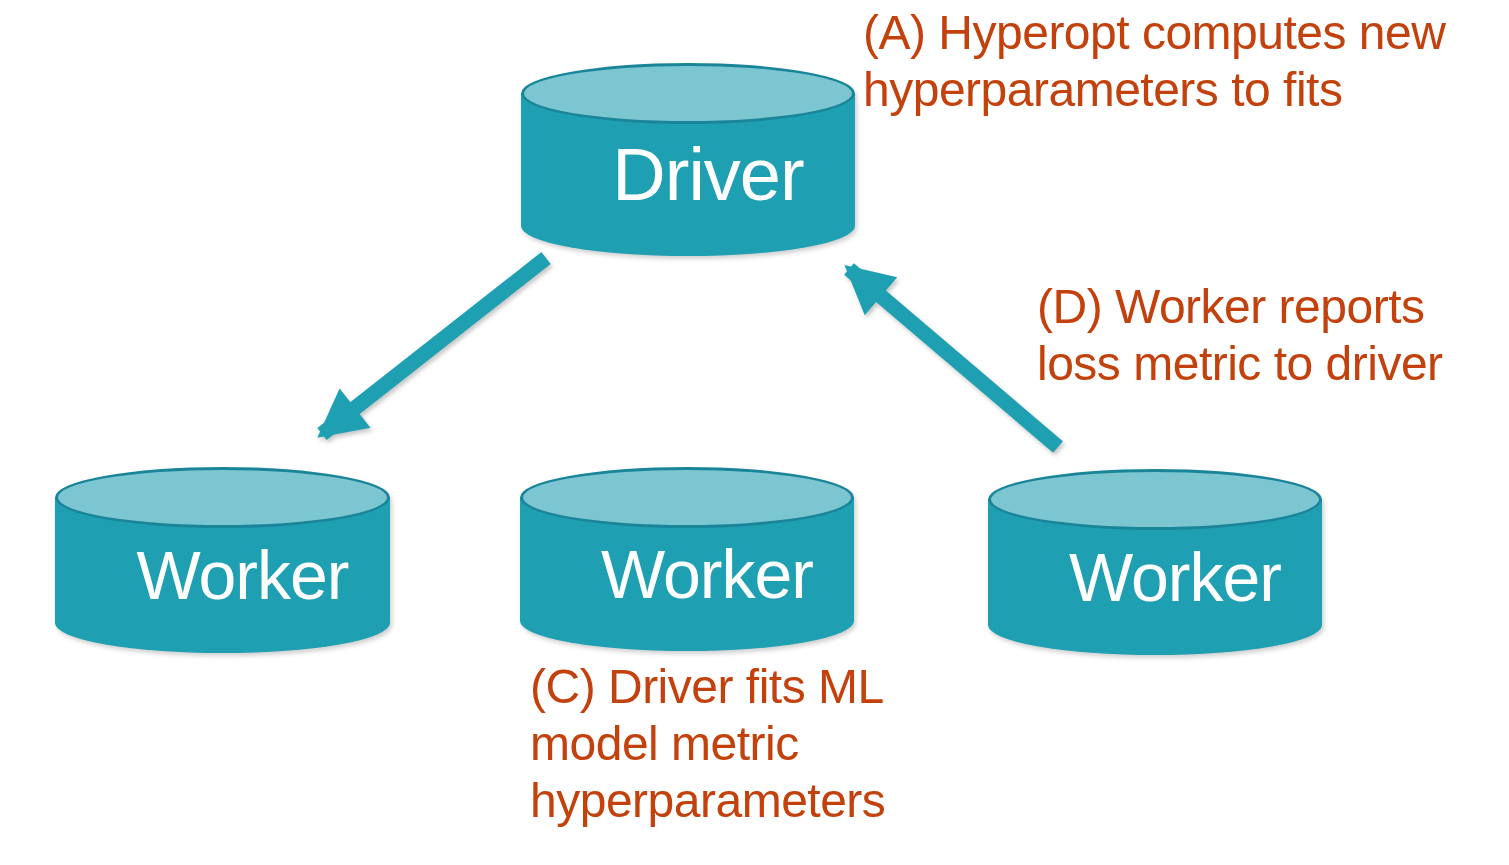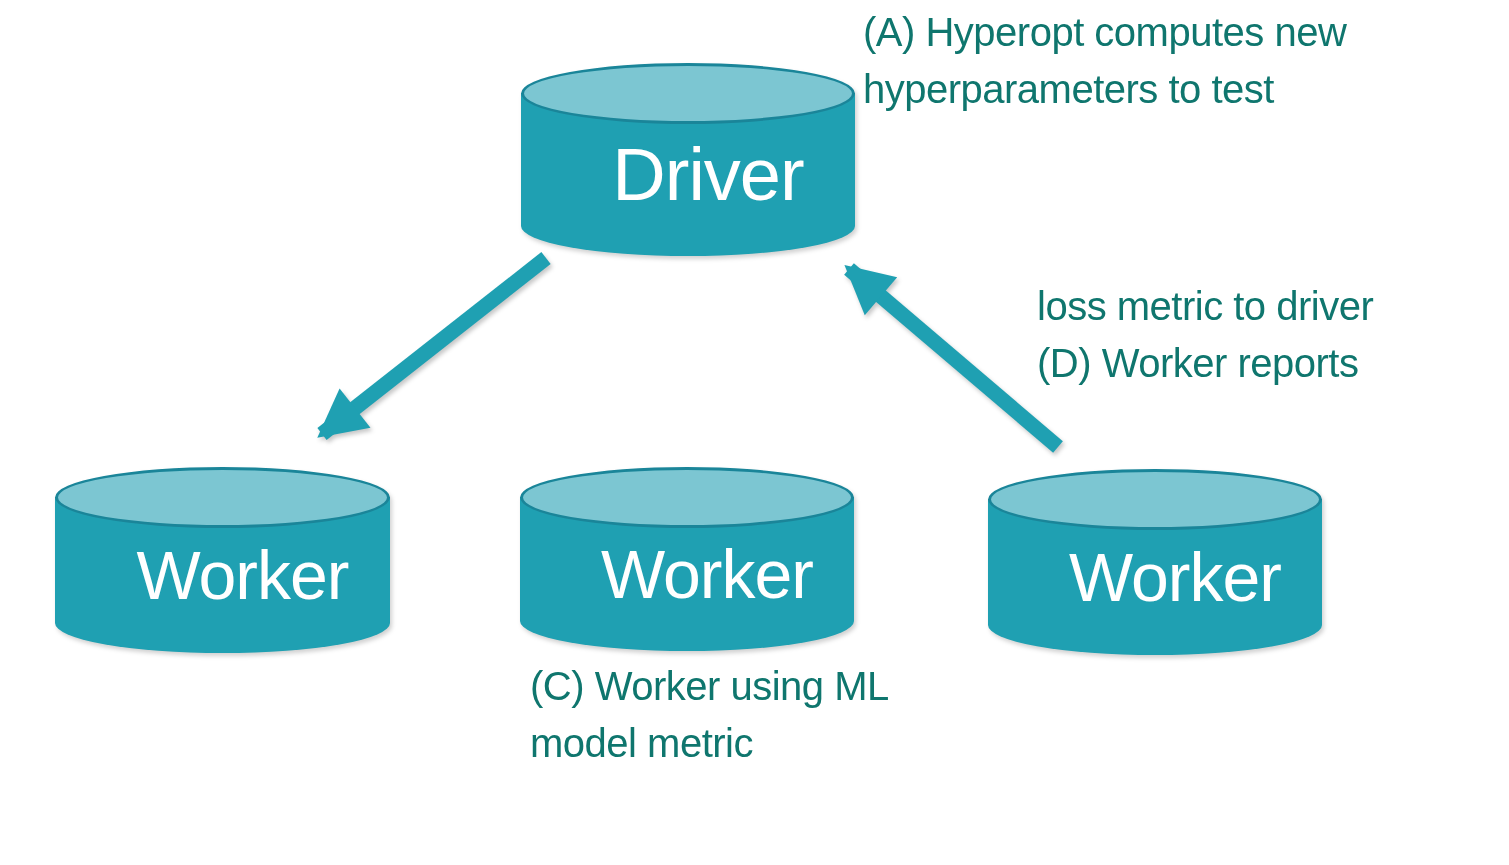--- a/index.html
+++ b/index.html
@@ -53,23 +53,23 @@
   .worker  .cyl-label { font-size: 68px; }
 
   #node-driver        { left: 521px; top:  63px; width: 334px; height: 193px; }
   #node-worker-left   { left:  55px; top: 467px; width: 335px; height: 186px; }
   #node-worker-center { left: 520px; top: 467px; width: 334px; height: 184px; }
   #node-worker-right  { left: 988px; top: 469px; width: 334px; height: 186px; }
 
   
   .annotation {
     position: absolute;
-    font-size: 40px;
+    font-size: 48px;
     line-height: 57px;
-    color: #0f766e;
+    color: #c2410c;
     letter-spacing: -0.5px;
     white-space: nowrap;
   }
   #annotation-a { left: 863px;  top:   4px; }
   #annotation-b { left:  30px;  top: 242px; }
   #annotation-c { left: 530px;  top: 658px; }
   #annotation-d { left: 1037px; top: 278px; }
 
   
   .arrows-layer {
@@ -119,27 +119,28 @@
   </div>
 
   <div class="cylinder worker" id="node-worker-right">
     <div class="cyl-body"></div>
     <div class="cyl-top"></div>
     <div class="cyl-label">Worker</div>
   </div>
 
   <div class="annotation" id="annotation-a">
     <div>(A) Hyperopt computes new</div>
-    <div>hyperparameters to test</div>
+    <div>hyperparameters to fits</div>
   </div>
 
 
   <div class="annotation" id="annotation-c">
-    <div>(C) Worker using ML</div>
+    <div>(C) Driver fits ML</div>
     <div>model metric</div>
+    <div>hyperparameters</div>
   </div>
 
   <div class="annotation" id="annotation-d">
+    <div>(D) Worker reports</div>
     <div>loss metric to driver</div>
-    <div>(D) Worker reports</div>
   </div>
 
 </div>
 
 </body></html>

